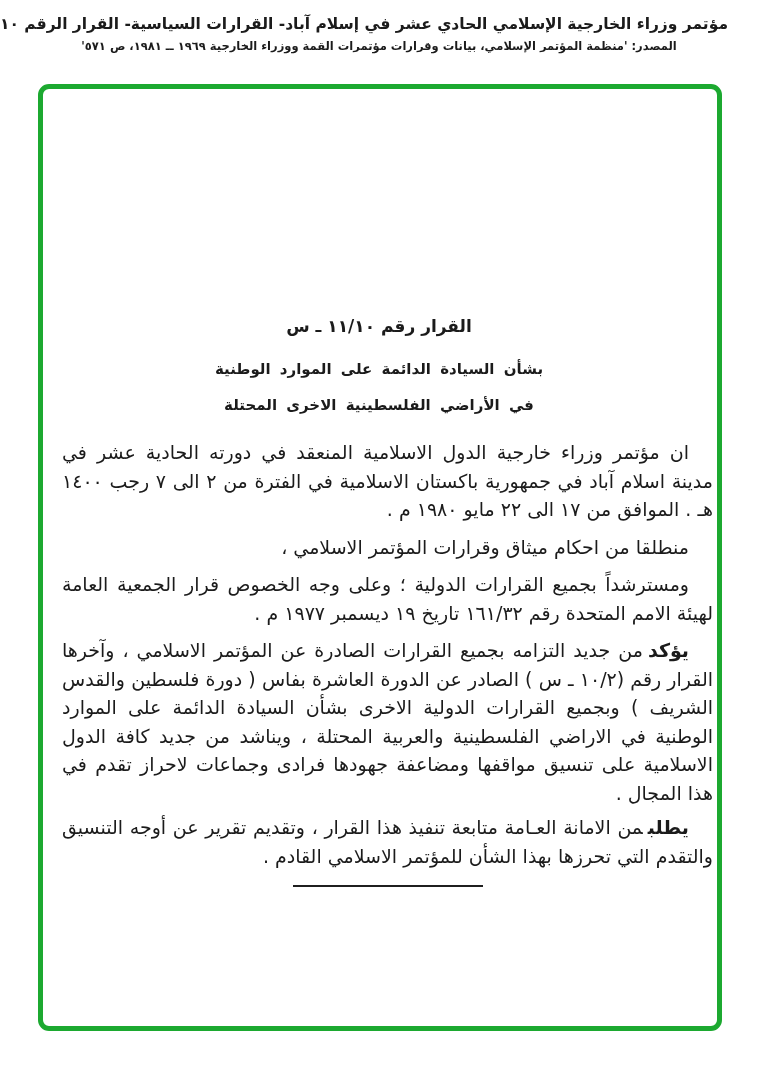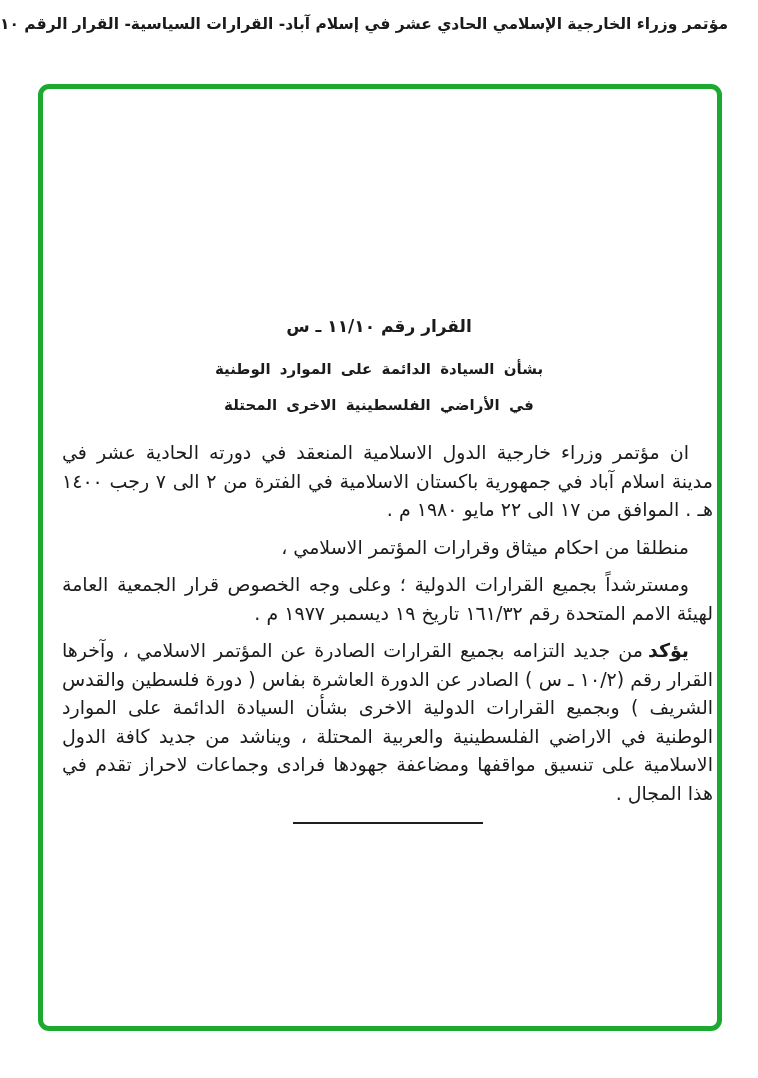--- a/index.html
+++ b/index.html
@@ -72,20 +72,21 @@
     margin:15px auto 0 auto;
   }
 </style>
 </head>
 <body>
 
 <div class="page">
 
   <div class="header">
     <div class="header-title">مؤتمر وزراء الخارجية الإسلامي الحادي عشر في إسلام آباد- القرارات السياسية- القرار الرقم ١١/١٠ س</div>
+    <div class="header-source">المصدر: 'منظمة المؤتمر الإسلامي، بيانات وقرارات مؤتمرات القمة ووزراء الخارجية ١٩٦٩ ــ ١٩٨١، ص ٥٧١'</div>
   </div>
 
   <div class="frame"></div>
 
   <div class="doc">
 
     <div class="res-num">القرار رقم ١١/١٠ ـ س</div>
 
     <div class="doc-title t1">بشأن السيادة الدائمة على الموارد الوطنية</div>
 
@@ -94,18 +95,19 @@
     <div class="body-text">
 
       <p class="para p1"><span class="lead"></span><span>ان مؤتمر وزراء خارجية الدول الاسلامية المنعقد في دورته الحادية عشر في مدينة اسلام آباد في جمهورية باكستان الاسلامية في الفترة من ٢ الى ٧ رجب ١٤٠٠ هـ . الموافق من ١٧ الى ٢٢ مايو ١٩٨٠ م .</span></p>
 
       <p class="para p2"><span class="lead"></span><span>منطلقا من احكام ميثاق وقرارات المؤتمر الاسلامي ،</span></p>
 
       <p class="para p3"><span class="lead"></span><span>ومسترشداً بجميع القرارات الدولية ؛ وعلى وجه الخصوص قرار الجمعية العامة لهيئة الامم المتحدة رقم ١٦١/٣٢ تاريخ ١٩ ديسمبر ١٩٧٧ م .</span></p>
 
       <p class="para p4"><span class="lead">يؤكد</span><span>من جديد التزامه بجميع القرارات الصادرة عن المؤتمر الاسلامي ، وآخرها القرار رقم (١٠/٢ ـ س ) الصادر عن الدورة العاشرة بفاس ( دورة فلسطين والقدس الشريف ) وبجميع القرارات الدولية الاخرى بشأن السيادة الدائمة على الموارد الوطنية في الاراضي الفلسطينية والعربية المحتلة ، ويناشد من جديد كافة الدول الاسلامية على تنسيق مواقفها ومضاعفة جهودها فرادى وجماعات لاحراز تقدم في هذا المجال .</span></p>
 
+      <p class="para p5"><span class="lead">يطلب</span><span>من الامانة العـامة متابعة تنفيذ هذا القرار ، وتقديم تقرير عن أوجه التنسيق والتقدم التي تحرزها بهذا الشأن للمؤتمر الاسلامي القادم .</span></p>
 
       <div class="separator"></div>
 
     </div>
   </div>
 </div>
 
 </body></html>

